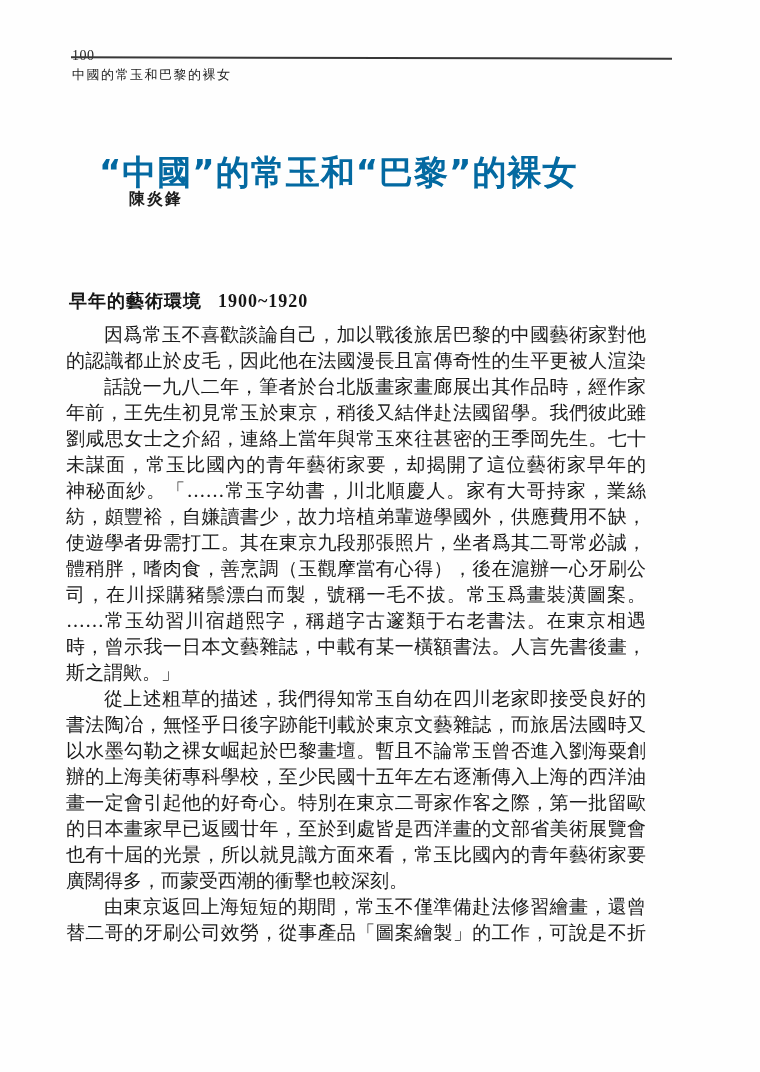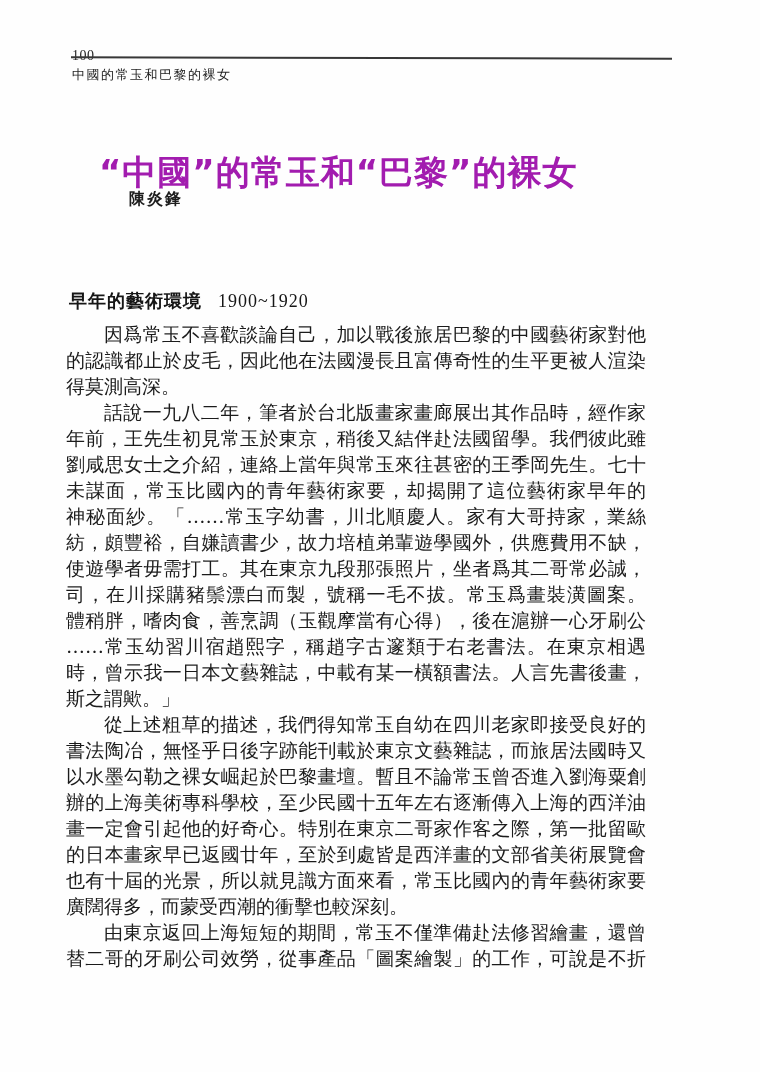--- a/index.html
+++ b/index.html
@@ -45,21 +45,21 @@
     color: #1f1f1f;
   }
   .article-title {
     position: absolute;
     left: 99px;
     top: 127px;
     font-family: "DejaVu Sans", sans-serif;
     font-weight: bold;
     font-size: 34px;
     letter-spacing: 1px;
-    color: #a21caf;
+    color: #0369a1;
     white-space: nowrap;
   }
   .article-author {
     position: absolute;
     left: 102px;
     top: 189px;
     font-family: "DejaVu Sans", sans-serif;
     font-weight: bold;
     font-size: 16px;
     letter-spacing: 2px;
@@ -72,21 +72,21 @@
     top: 289px;
     font-family: "DejaVu Sans", sans-serif;
     font-weight: bold;
     font-size: 18px;
     letter-spacing: 1px;
     color: #161616;
     white-space: nowrap;
   }
   .section-heading .years {
     font-family: "Liberation Serif", serif;
-    font-weight: normal;
+    font-weight: bold;
     font-size: 18px;
     margin-left: 16px;
     letter-spacing: 1px;
   }
   .article-body {
     position: absolute;
     left: 66px;
     top: 321px;
     width: 580px;
   }
@@ -119,32 +119,31 @@
   <div class="article-author">陳炎鋒</div>
 
   <div class="section-heading">
     <span class="heading-text">早年的藝術環境</span><span class="years">1900~1920</span>
   </div>
 
   <div class="article-body">
       <div class="para">
         <div class="bline first">因爲常玉不喜歡談論自己，加以戰後旅居巴黎的中國藝術家對他</div>
         <div class="bline">的認識都止於皮毛，因此他在法國漫長且富傳奇性的生平更被人渲染</div>
-        <div class="bline plast">得莫測高深。</div>
       </div>
       <div class="para">
         <div class="bline first">話說一九八二年，筆者於台北版畫家畫廊展出其作品時，經作家</div>
         <div class="bline">年前，王先生初見常玉於東京，稍後又結伴赴法國留學。我們彼此雖</div>
         <div class="bline">劉咸思女士之介紹，連絡上當年與常玉來往甚密的王季岡先生。七十</div>
         <div class="bline">未謀面，常玉比國內的青年藝術家要，却揭開了這位藝術家早年的</div>
         <div class="bline">神秘面紗。「……常玉字幼書，川北順慶人。家有大哥持家，業絲</div>
         <div class="bline">紡，頗豐裕，自嫌讀書少，故力培植弟輩遊學國外，供應費用不缺，</div>
         <div class="bline">使遊學者毋需打工。其在東京九段那張照片，坐者爲其二哥常必誠，</div>
+        <div class="bline">體稍胖，嗜肉食，善烹調（玉觀摩當有心得），後在滬辦一心牙刷公</div>
         <div class="bline">司，在川採購豬鬃漂白而製，號稱一毛不拔。常玉爲畫裝潢圖案。</div>
-        <div class="bline">體稍胖，嗜肉食，善烹調（玉觀摩當有心得），後在滬辦一心牙刷公</div>
         <div class="bline">……常玉幼習川宿趙熙字，稱趙字古邃類于右老書法。在東京相遇</div>
         <div class="bline">時，曾示我一日本文藝雜誌，中載有某一橫額書法。人言先書後畫，</div>
         <div class="bline plast">斯之謂歟。」</div>
       </div>
       <div class="para">
         <div class="bline first">從上述粗草的描述，我們得知常玉自幼在四川老家即接受良好的</div>
         <div class="bline">書法陶冶，無怪乎日後字跡能刊載於東京文藝雜誌，而旅居法國時又</div>
         <div class="bline">以水墨勾勒之裸女崛起於巴黎畫壇。暫且不論常玉曾否進入劉海粟創</div>
         <div class="bline">辦的上海美術專科學校，至少民國十五年左右逐漸傳入上海的西洋油</div>
         <div class="bline">畫一定會引起他的好奇心。特別在東京二哥家作客之際，第一批留歐</div>

